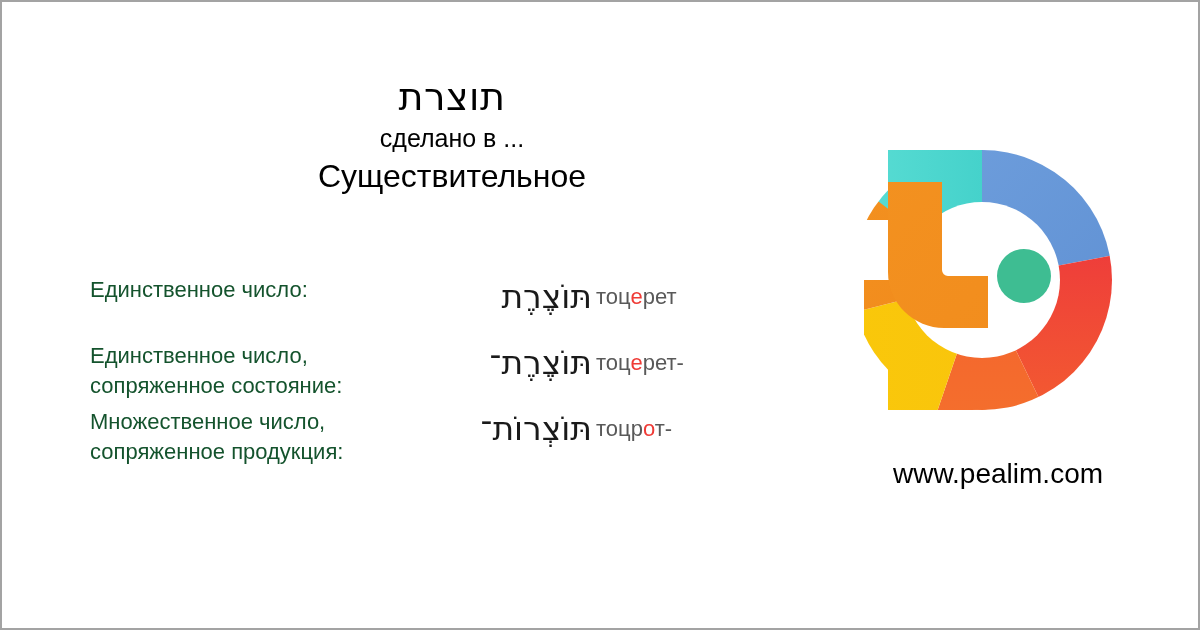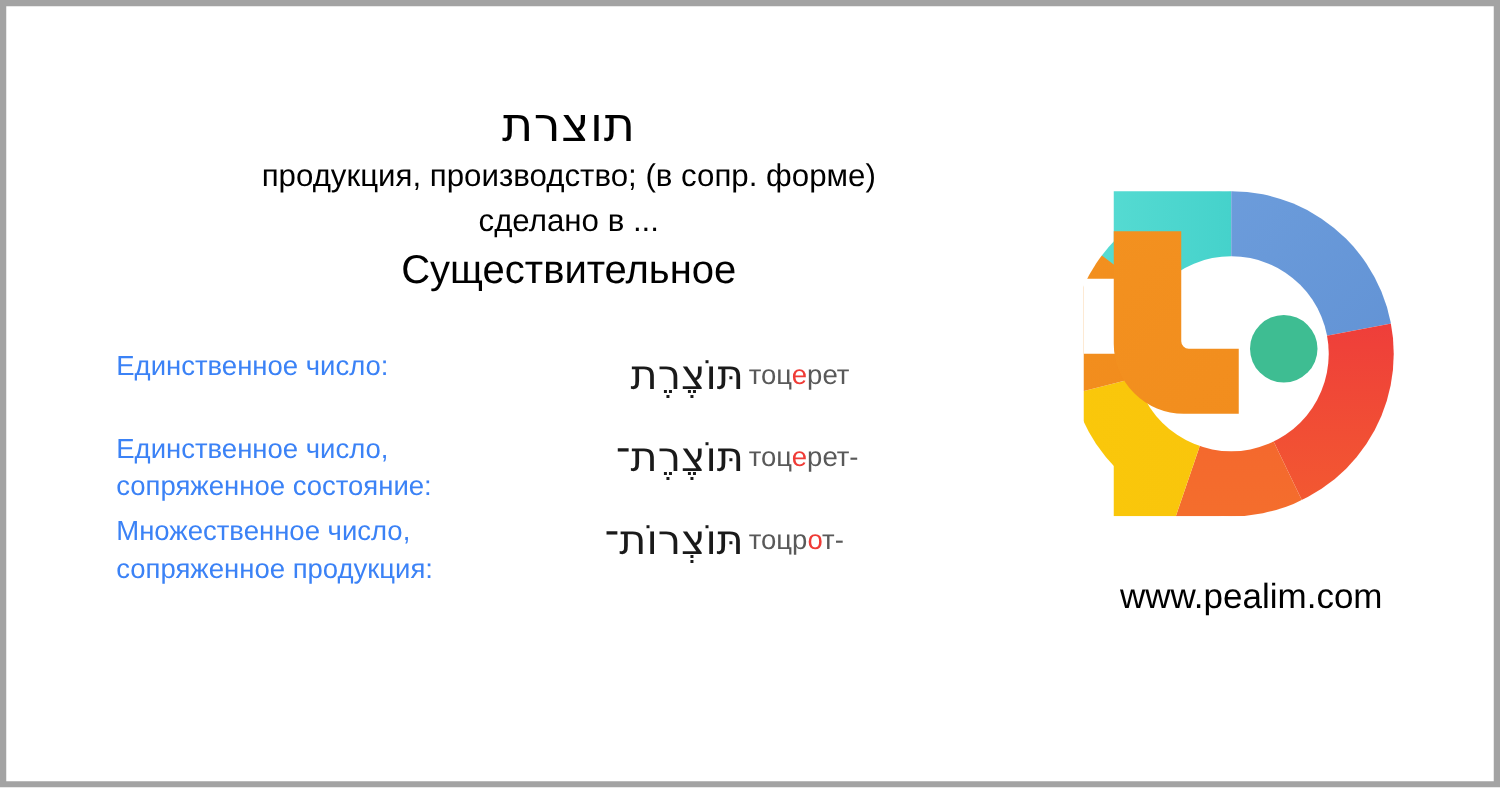--- a/index.html
+++ b/index.html
@@ -14,21 +14,21 @@
     overflow: hidden;
     font-family: "Liberation Sans", "DejaVu Sans", sans-serif;
   }
 
   #card {
     position: relative;
     box-sizing: border-box;
     width: 1200px;
     height: 630px;
     background: #ffffff;
-    border: 5px solid #a3a3a3;
+    border: 2px solid #a3a3a3;
     overflow: hidden;
   }
 
   
   #header {
     position: absolute;
     left: 0;
     top: 72px;
     width: 900px;
     text-align: center;
@@ -69,21 +69,21 @@
     position: relative;
     height: 66px;
   }
   .row-label {
     position: absolute;
     left: 0;
     top: 0;
     width: 345px;
     font-size: 22px;
     line-height: 30px;
-    color: #3b82f6;
+    color: #14532d;
     font-weight: 400;
   }
   .row-form {
     position: absolute;
     left: 350px;
     top: 0;
     width: 350px;
     display: flex;
     align-items: flex-start;
     justify-content: flex-start;
@@ -133,21 +133,20 @@
     font-weight: 400;
   }
 </style>
 </head>
 <body>
 
 <div id="card">
 
   <div id="header">
     <div id="hebrew-title">תוצרת</div>
-    <div class="meaning-line">продукция, производство; (в сопр. форме)</div>
     <div class="meaning-line">сделано в ...</div>
     <div id="pos-line">Существительное</div>
   </div>
 
   <div id="forms">
 
     <div class="form-row">
       <div class="row-label">Единственное число:</div>
       <div class="row-form">
         <span class="heb">תּוֹצֶרֶת</span>

